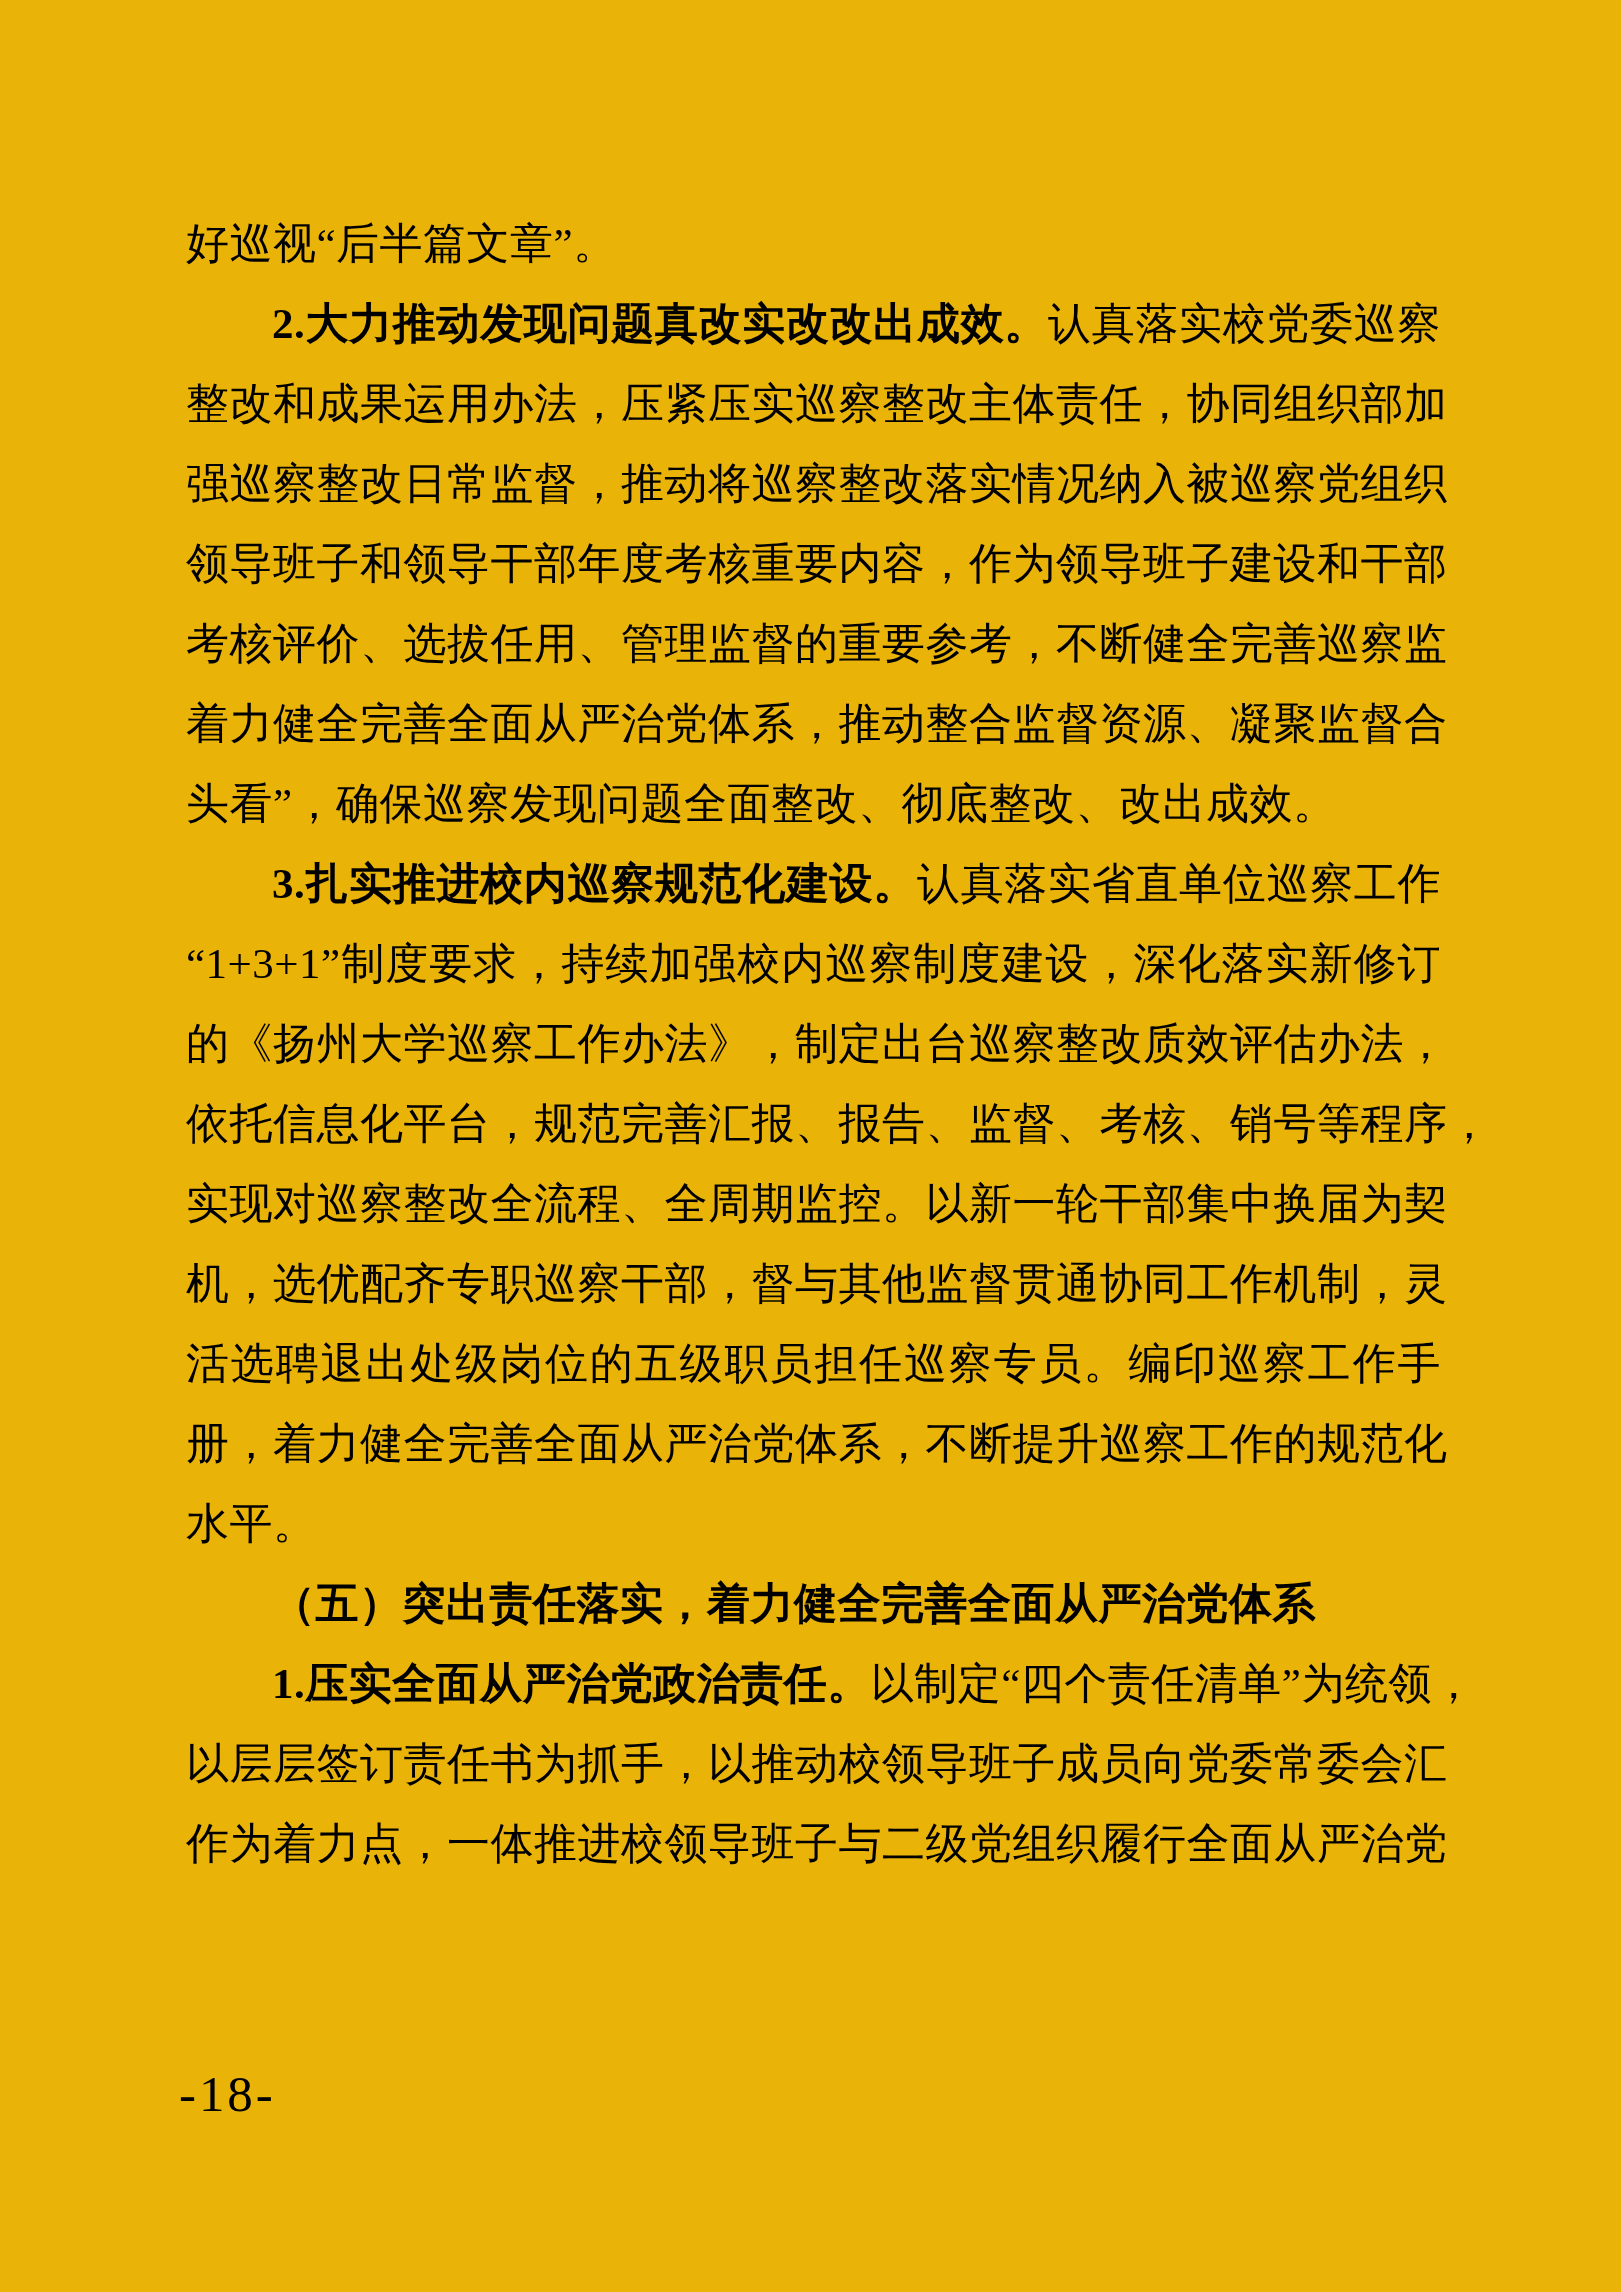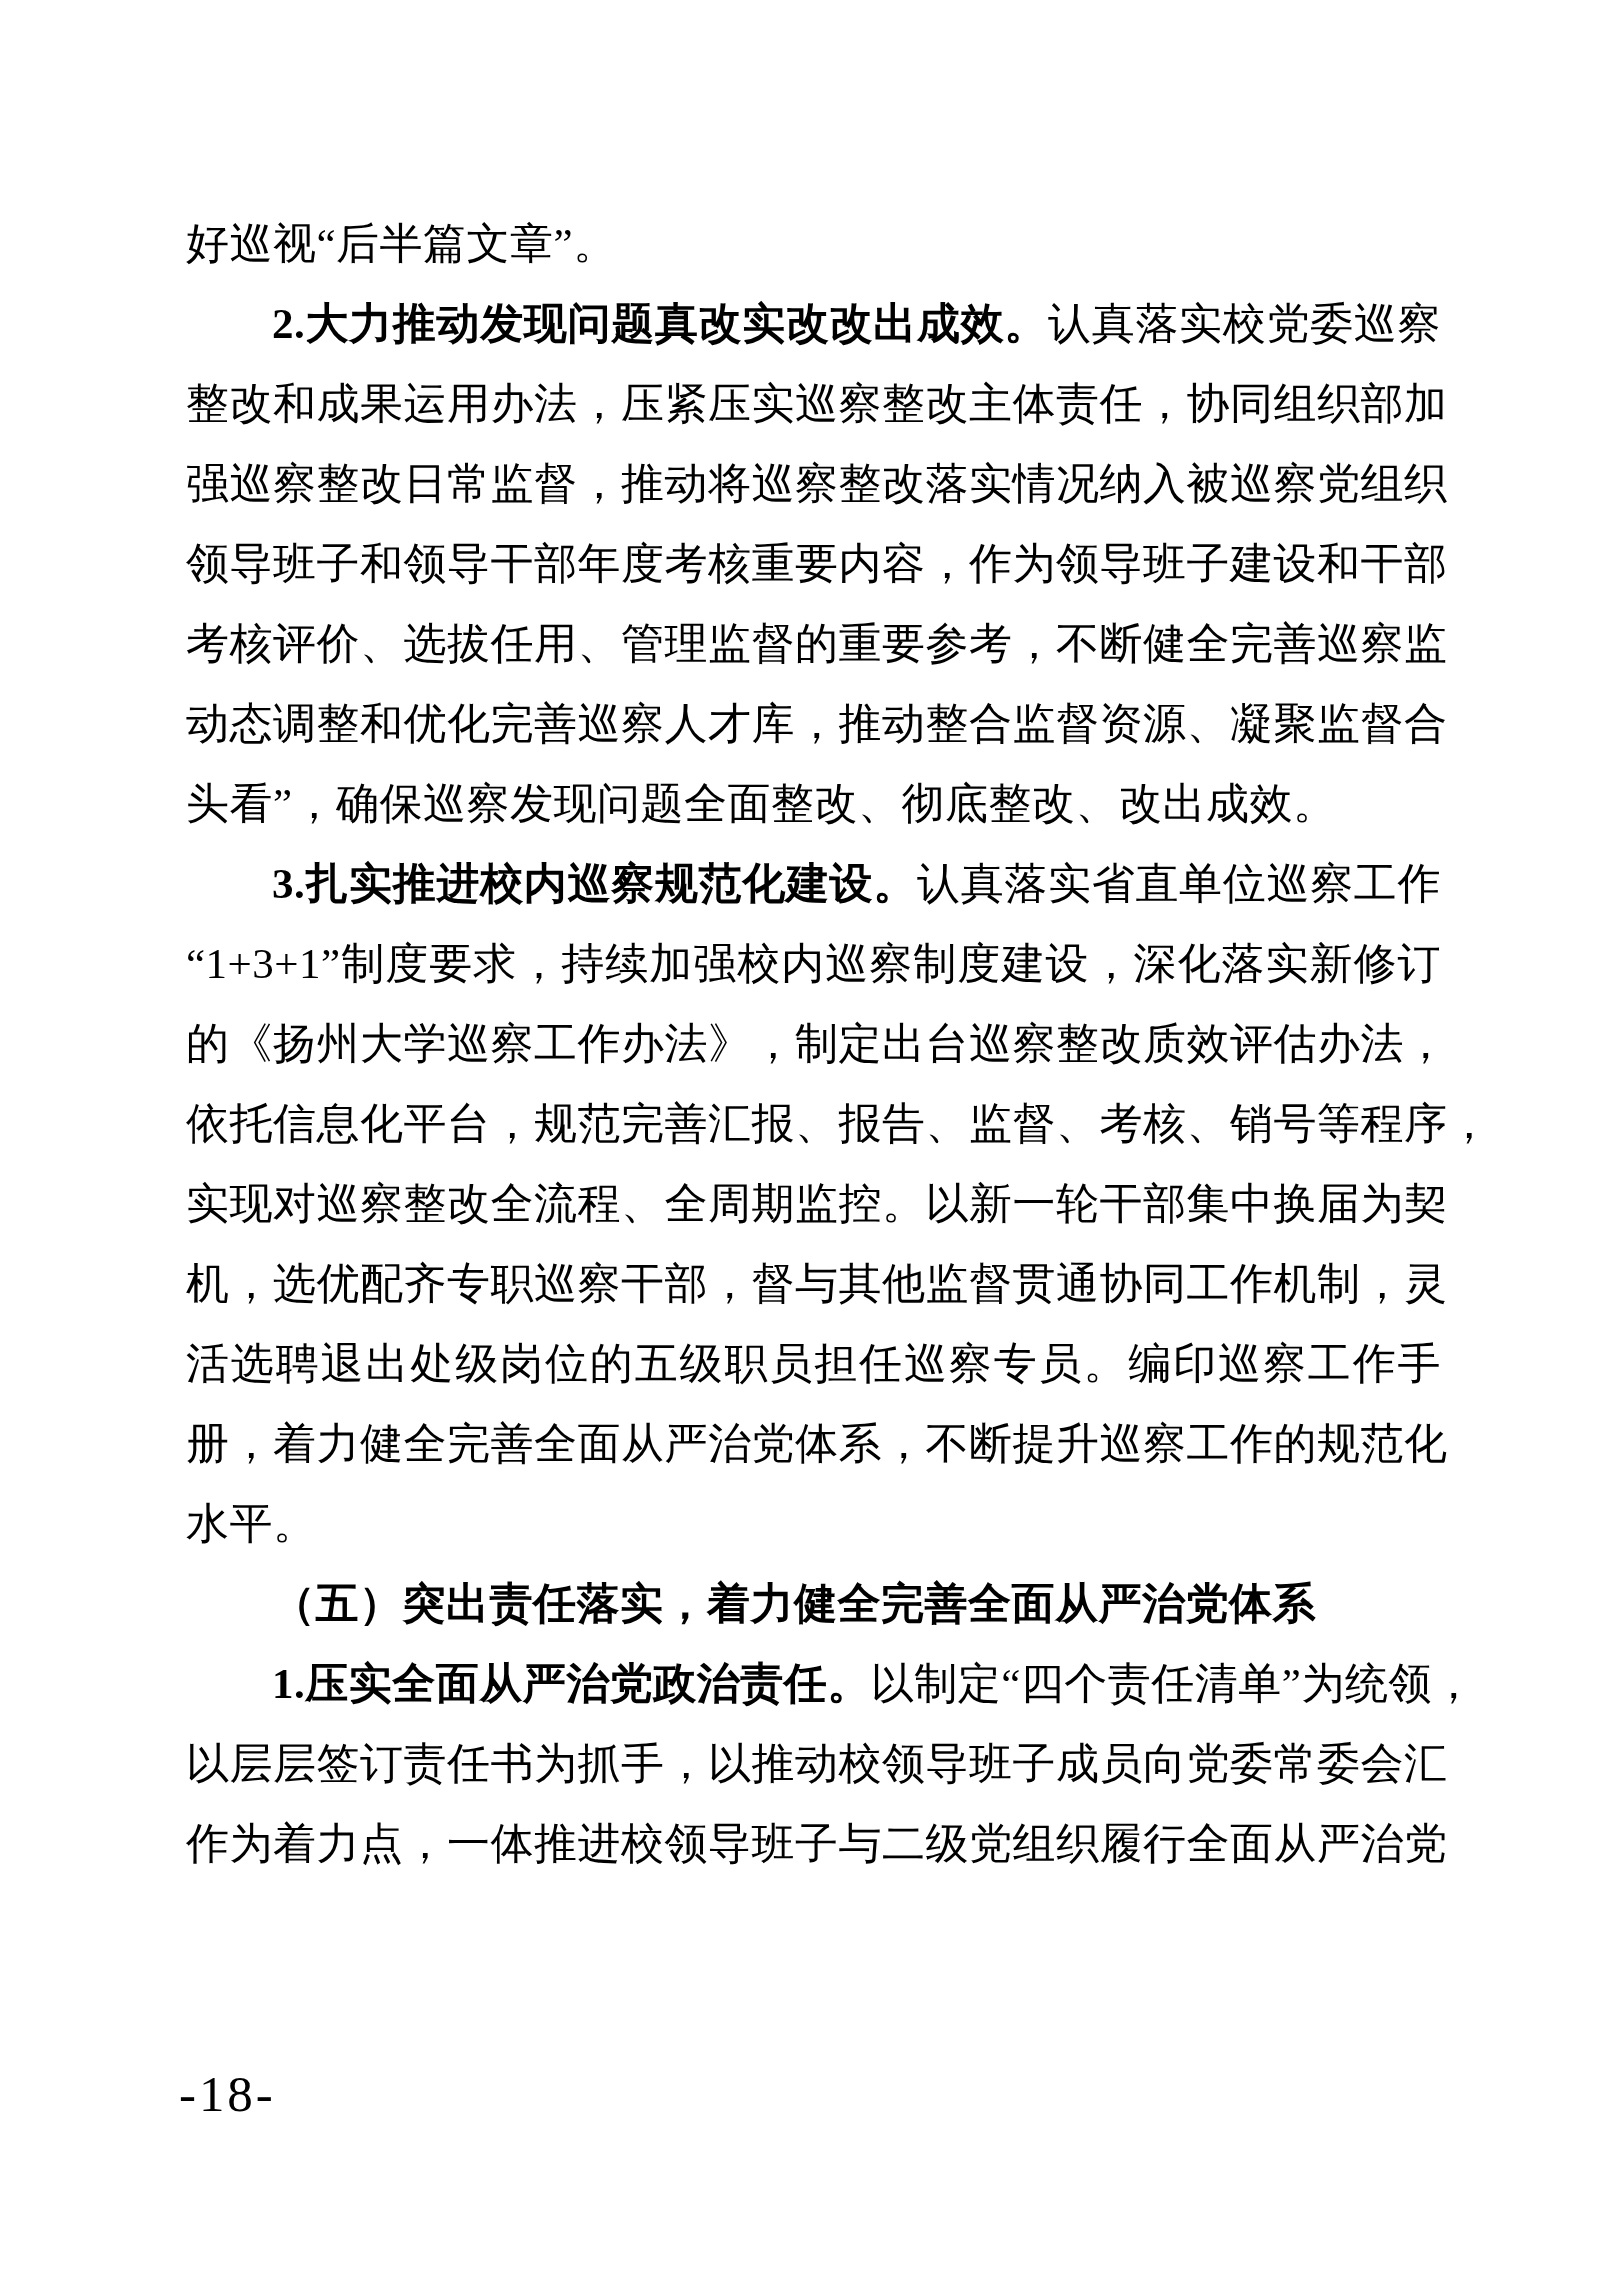--- a/index.html
+++ b/index.html
@@ -1,20 +1,20 @@
 <!DOCTYPE html>
 <html><head>
 <meta charset="utf-8">
 <style>
   html, body { margin: 0; padding: 0; background: #e8e8e8; }
   .page {
     position: relative;
     width: 1621px;
     height: 2293px;
-    background: #ffffff;
+    background: #eab308;
     font-family: "Liberation Serif", "DejaVu Serif", serif;
     color: #000000;
     overflow: hidden;
     margin: 0 auto;
   }
   .content {
     position: absolute;
     left: 186px;
     top: 204px;
     width: 1255px;
@@ -52,21 +52,21 @@
 <body>
 
 <div class="page">
   <div class="content">
       <div class="line"><span class="">好巡视“后半篇文章”。</span></div>
       <div class="line justify indent"><span class="bold">2.大力推动发现问题真改实改改出成效。</span><span class="">认真落实校党委巡察</span></div>
       <div class="line justify"><span class="">整改和成果运用办法，压紧压实巡察整改主体责任，协同组织部加</span></div>
       <div class="line justify"><span class="">强巡察整改日常监督，推动将巡察整改落实情况纳入被巡察党组织</span></div>
       <div class="line justify"><span class="">领导班子和领导干部年度考核重要内容，作为领导班子建设和干部</span></div>
       <div class="line justify"><span class="">考核评价、选拔任用、管理监督的重要参考，不断健全完善巡察监</span></div>
-      <div class="line justify"><span class="">动态调整和优化完善巡察人才库，推动整合监督资源、凝聚监督合</span></div>
+      <div class="line justify"><span class="">着力健全完善全面从严治党体系，推动整合监督资源、凝聚监督合</span></div>
       <div class="line"><span class="">头看”，确保巡察发现问题全面整改、彻底整改、改出成效。</span></div>
       <div class="line justify indent"><span class="bold">3.扎实推进校内巡察规范化建设。</span><span class="">认真落实省直单位巡察工作</span></div>
       <div class="line justify"><span class="">“1+3+1”制度要求，持续加强校内巡察制度建设，深化落实新修订</span></div>
       <div class="line justify"><span class="">的《扬州大学巡察工作办法》，制定出台巡察整改质效评估办法，</span></div>
       <div class="line justify"><span class="">依托信息化平台，规范完善汇报、报告、监督、考核、销号等程序，</span></div>
       <div class="line justify"><span class="">实现对巡察整改全流程、全周期监控。以新一轮干部集中换届为契</span></div>
       <div class="line justify"><span class="">机，选优配齐专职巡察干部，督与其他监督贯通协同工作机制，灵</span></div>
       <div class="line justify"><span class="">活选聘退出处级岗位的五级职员担任巡察专员。编印巡察工作手</span></div>
       <div class="line justify"><span class="">册，着力健全完善全面从严治党体系，不断提升巡察工作的规范化</span></div>
       <div class="line"><span class="">水平。</span></div>

